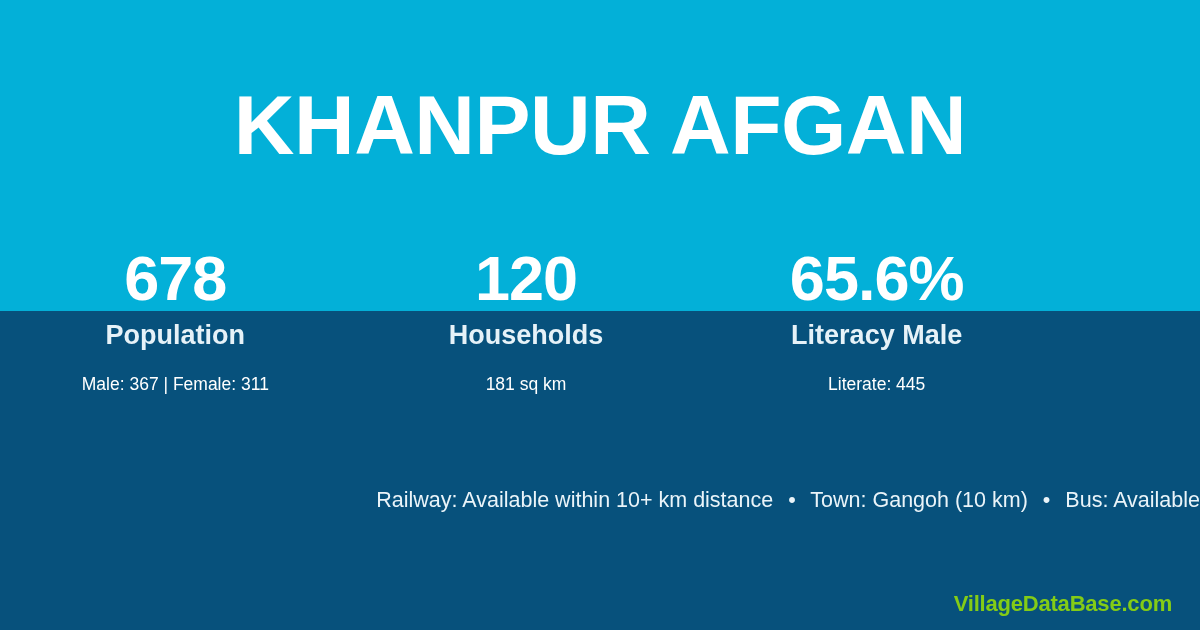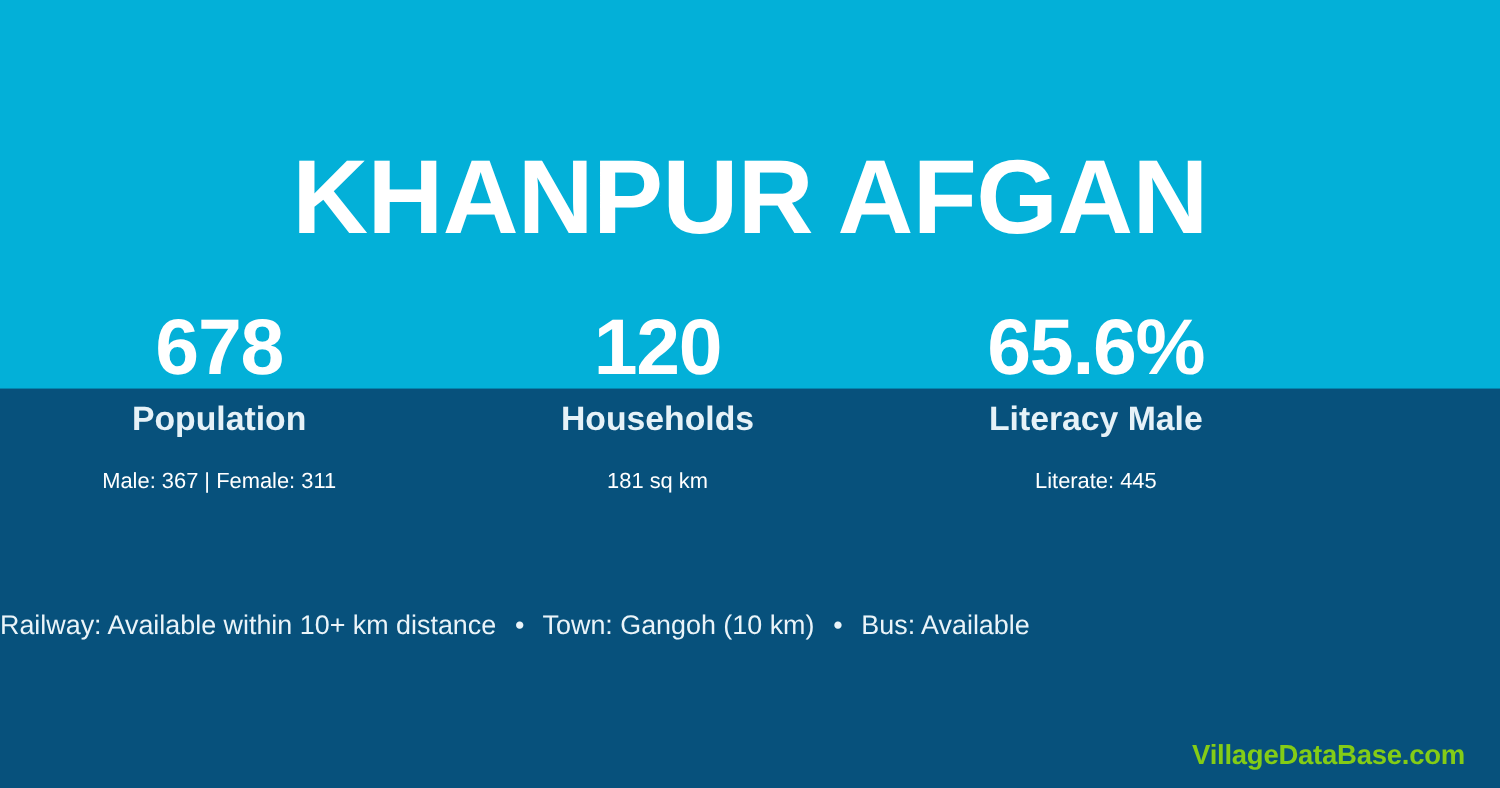--- a/index.html
+++ b/index.html
@@ -33,21 +33,21 @@
   }
 
   
   .header {
     position:absolute; left:0; top:0;
     width:1200px;
     z-index:3;
     text-align:center;
   }
   .village-title {
-    margin-top:110px;
+    margin-top:78px;
     font-size:84px;
     line-height:94px;
     font-weight:800;
     letter-spacing:-0.5px;
     color:#ffffff;
     white-space:nowrap;
   }
   .village-subtitle {
     margin-top:4px;
     font-size:29px;
@@ -61,20 +61,21 @@
     padding:0 7px;
     font-size:29px;
   }
 
   
   .stats-row {
     position:absolute; left:0; top:246px;
     width:1052px; height:140px;
     display:flex;
     z-index:3;
+    justify-content:flex-end;
   }
   .stat-col {
     flex:1 1 0;
     text-align:center;
   }
   .stat-value {
     font-size:63px;
     line-height:64px;
     font-weight:800;
     letter-spacing:-1px;
@@ -96,21 +97,21 @@
     font-weight:400;
     color:#ffffff;
     white-space:nowrap;
   }
 
   
   .amenities {
     position:absolute; left:0; top:485px;
     width:1200px;
     z-index:3;
-    text-align:left;
+    text-align:right;
     font-size:21.5px;
     line-height:30px;
     font-weight:400;
     color:#eaf4f9;
     white-space:nowrap;
   }
   .amenities .sep {
     display:inline-block;
     padding:0 9px;
     color:#eaf4f9;

